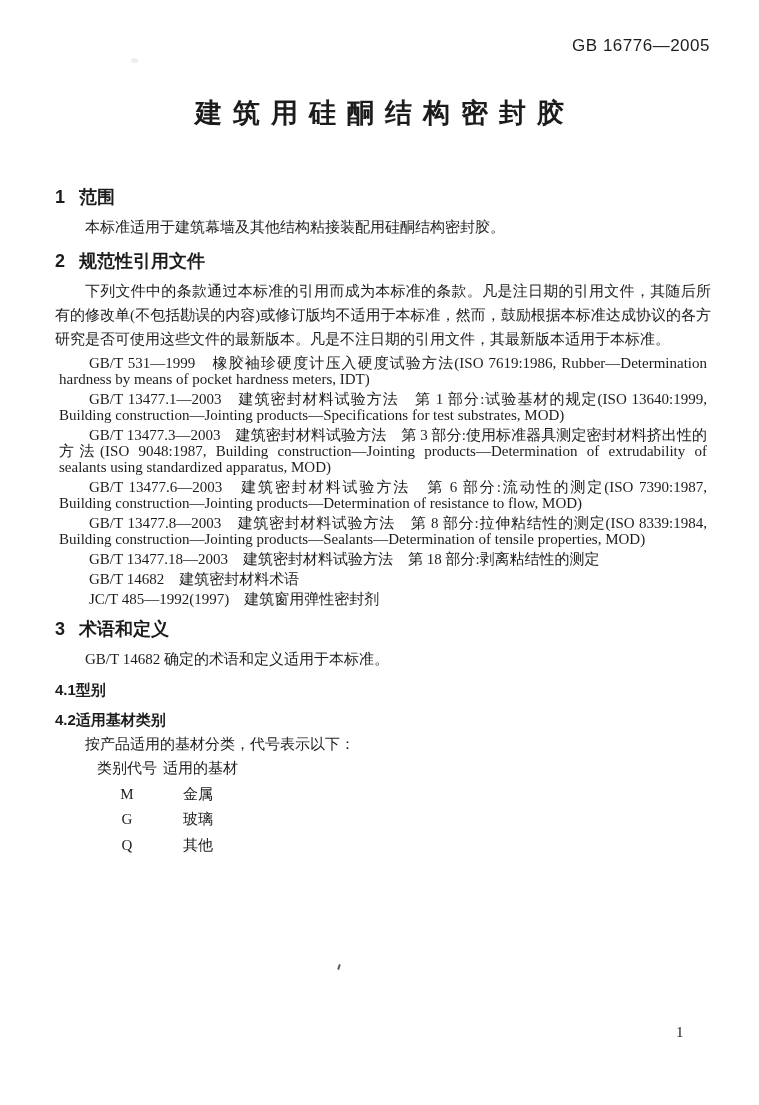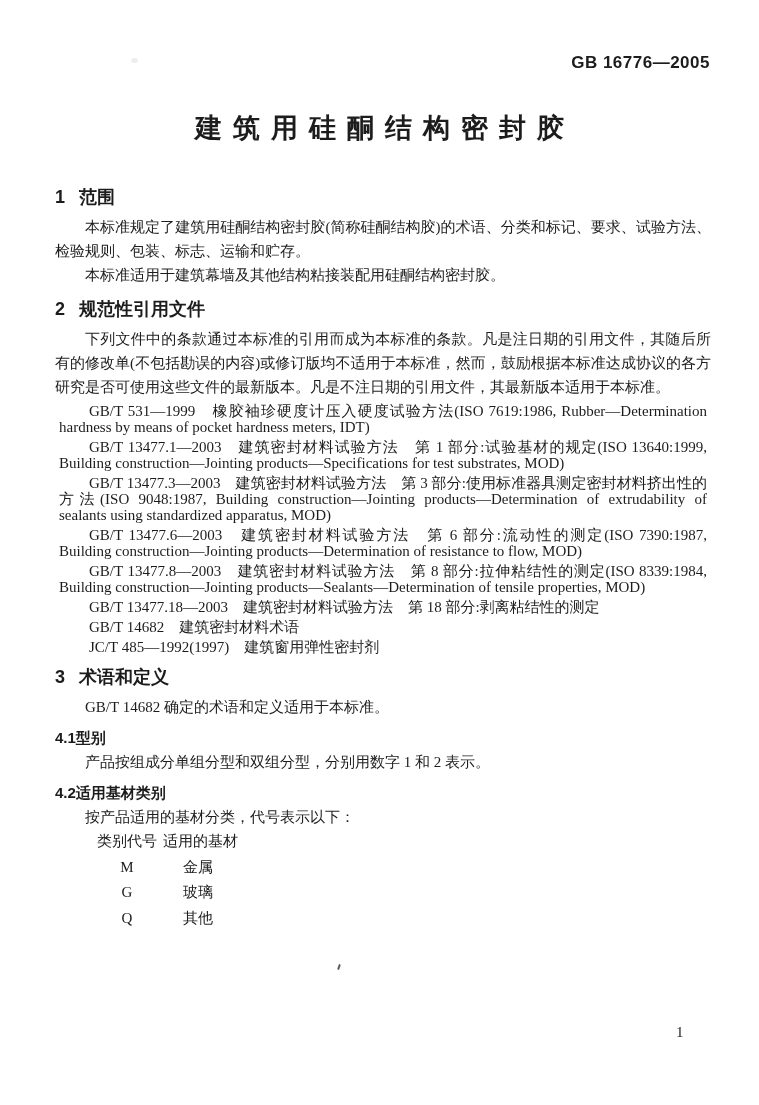--- a/index.html
+++ b/index.html
@@ -5,26 +5,26 @@
   html,body{margin:0;padding:0;}
   body{
     width:759px;height:1105px;
     background:#ffffff;
     position:relative;
     font-family:"Liberation Serif","DejaVu Serif",serif;
     color:#1c1c1c;
     overflow:hidden;
   }
   .header-code{
-    position:absolute;top:53px;right:49px;
+    position:absolute;top:36px;right:49px;
     font-family:"Liberation Sans","DejaVu Sans",sans-serif;
-    font-weight:bold;font-size:17px;letter-spacing:0.5px;
+    font-weight:normal;font-size:17px;letter-spacing:0.5px;
   }
   .doc-title{
-    position:absolute;top:110px;left:0;width:100%;
+    position:absolute;top:95px;left:0;width:100%;
     text-align:center;
     font-family:"Liberation Sans","DejaVu Sans",sans-serif;
     font-weight:bold;font-size:27px;
     letter-spacing:11px;text-indent:11px;
     white-space:nowrap;
   }
   .content{
     position:absolute;top:186px;left:55px;width:656px;
     font-size:15px;line-height:24px;
     text-align:justify;
@@ -70,21 +70,20 @@
 <div class="doc-title">建筑用硅酮结构密封胶</div>
 
 <div class="artifact-a"></div>
 <div class="artifact-b"></div>
 
 <div class="content">
 
   <div class="sec">
     <span class="num">1</span><span>范围</span>
   </div>
-  <p>本标准规定了建筑用硅酮结构密封胶(简称硅酮结构胶)的术语、分类和标记、要求、试验方法、检验规则、包装、标志、运输和贮存。</p>
   <p>本标准适用于建筑幕墙及其他结构粘接装配用硅酮结构密封胶。</p>
 
   <div class="sec">
     <span class="num">2</span><span>规范性引用文件</span>
   </div>
   <p>下列文件中的条款通过本标准的引用而成为本标准的条款。凡是注日期的引用文件，其随后所有的修改单(不包括勘误的内容)或修订版均不适用于本标准，然而，鼓励根据本标准达成协议的各方研究是否可使用这些文件的最新版本。凡是不注日期的引用文件，其最新版本适用于本标准。</p>
   <div class="refs">
     <p>GB/T 531—1999　橡胶袖珍硬度计压入硬度试验方法(ISO 7619:1986, Rubber—Determination hardness by means of pocket hardness meters, IDT)</p>
     <p>GB/T 13477.1—2003　建筑密封材料试验方法　第 1 部分:试验基材的规定(ISO 13640:1999, Building construction—Jointing products—Specifications for test substrates, MOD)</p>
     <p>GB/T 13477.3—2003　建筑密封材料试验方法　第 3 部分:使用标准器具测定密封材料挤出性的方法(ISO 9048:1987, Building construction—Jointing products—Determination of extrudability of sealants using standardized apparatus, MOD)</p>
@@ -97,21 +96,20 @@
 
   <div class="sec">
     <span class="num">3</span><span>术语和定义</span>
   </div>
   <p>GB/T 14682 确定的术语和定义适用于本标准。</p>
 
 
   <div class="sub">
     <span class="num">4.1</span><span>型别</span>
   </div>
-  <p>产品按组成分单组分型和双组分型，分别用数字 1 和 2 表示。</p>
 
   <div class="sub">
     <span class="num">4.2</span><span>适用基材类别</span>
   </div>
   <p>按产品适用的基材分类，代号表示以下：</p>
 
   <div class="subst-table">
     <div class="trow header">
       <span class="c1">类别代号</span>
       <span class="c2">适用的基材</span>

